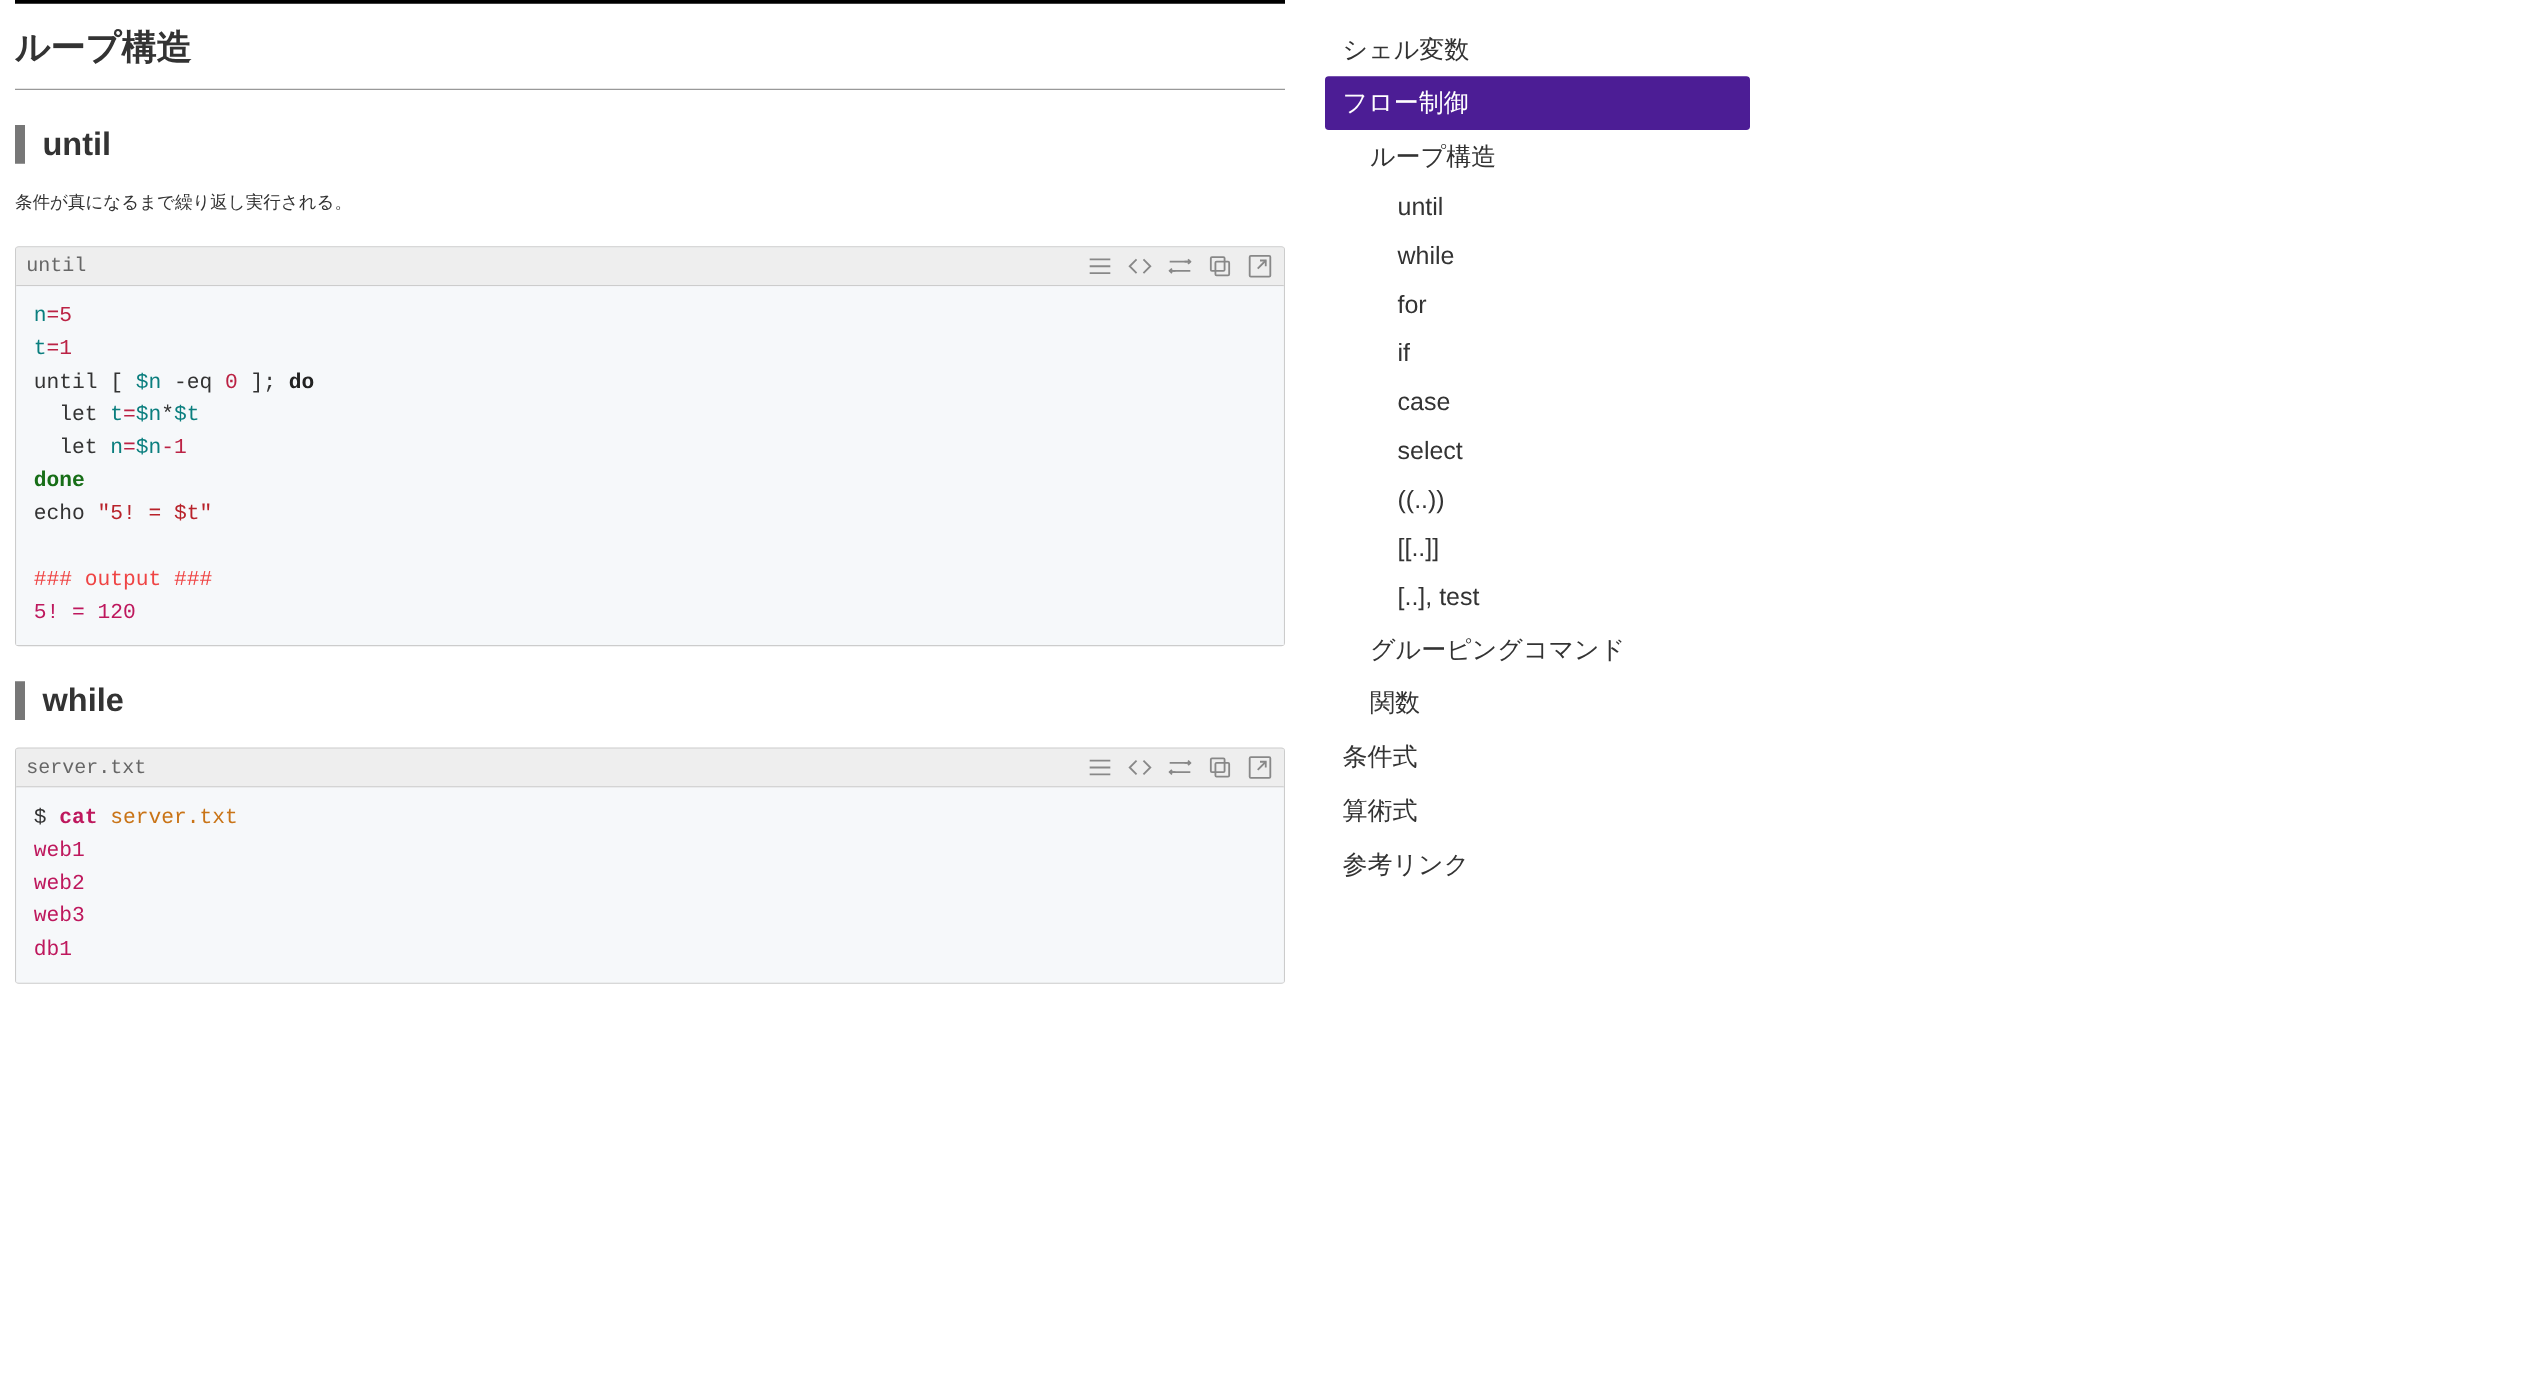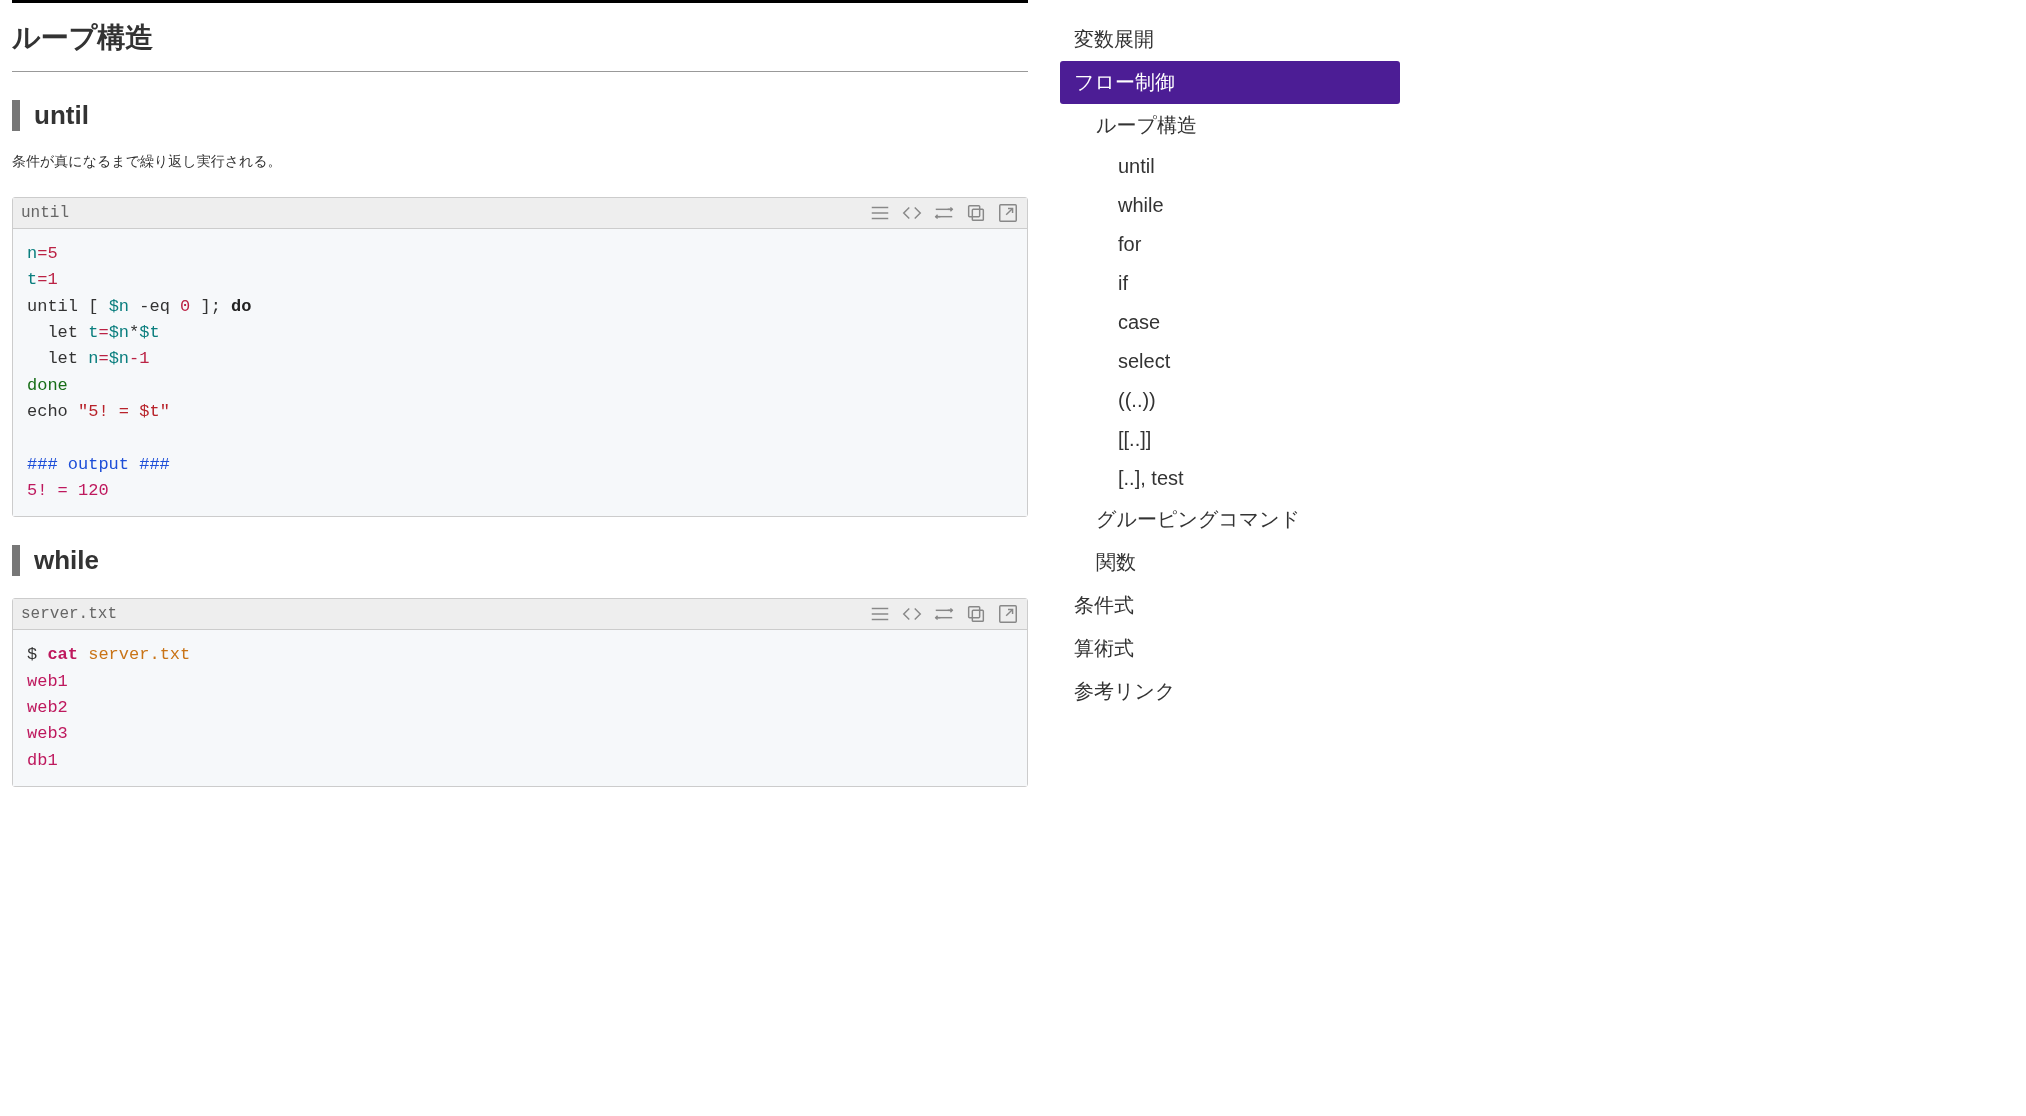--- a/index.html
+++ b/index.html
@@ -85,23 +85,23 @@
     line-height: 1.55;
     padding: 12px 14px;
     white-space: pre;
     overflow-x: auto;
     background: #f6f8fa;
   }
   .tok-var { color: #0a7e7e; }
   .tok-op  { color: #b24; }
   .tok-num { color: #b24; }
   .tok-kw  { color: #222; font-weight: 700; }
-  .tok-done{ color: #176e17; font-weight: 400; }
+  .tok-done{ color: #176e17; font-weight: 700; }
   .tok-str { color: #b8222a; }
-  .tok-cmt { color: #1d4ed8; text-align: center; }
+  .tok-cmt { color: #ef4444; text-align: center; }
   .tok-out { color: #be185d; }
   .tok-cmd { color: #be185d; font-weight: 600; }
   .tok-file{ color: #c97417; }
   .tok-prompt { color: #333; }
 
   
   .toc ul { list-style: none; }
   .toc li { padding: 0; }
   .toc a {
     display: block;
@@ -233,21 +233,21 @@
 <span class="tok-out">web2</span>
 <span class="tok-out">web3</span>
 <span class="tok-out">db1</span></pre>
   </div>
 
 </div>
 
 <nav class="sidebar toc">
   <ul id="toc-list">
       <li class="lvl-1">
-        <a>変数展開</a>
+        <a>シェル変数</a>
       </li>
       <li class="lvl-1">
         <a class="active">フロー制御</a>
       </li>
       <li class="lvl-2">
         <a>ループ構造</a>
       </li>
       <li class="lvl-3">
         <a>until</a>
       </li>

